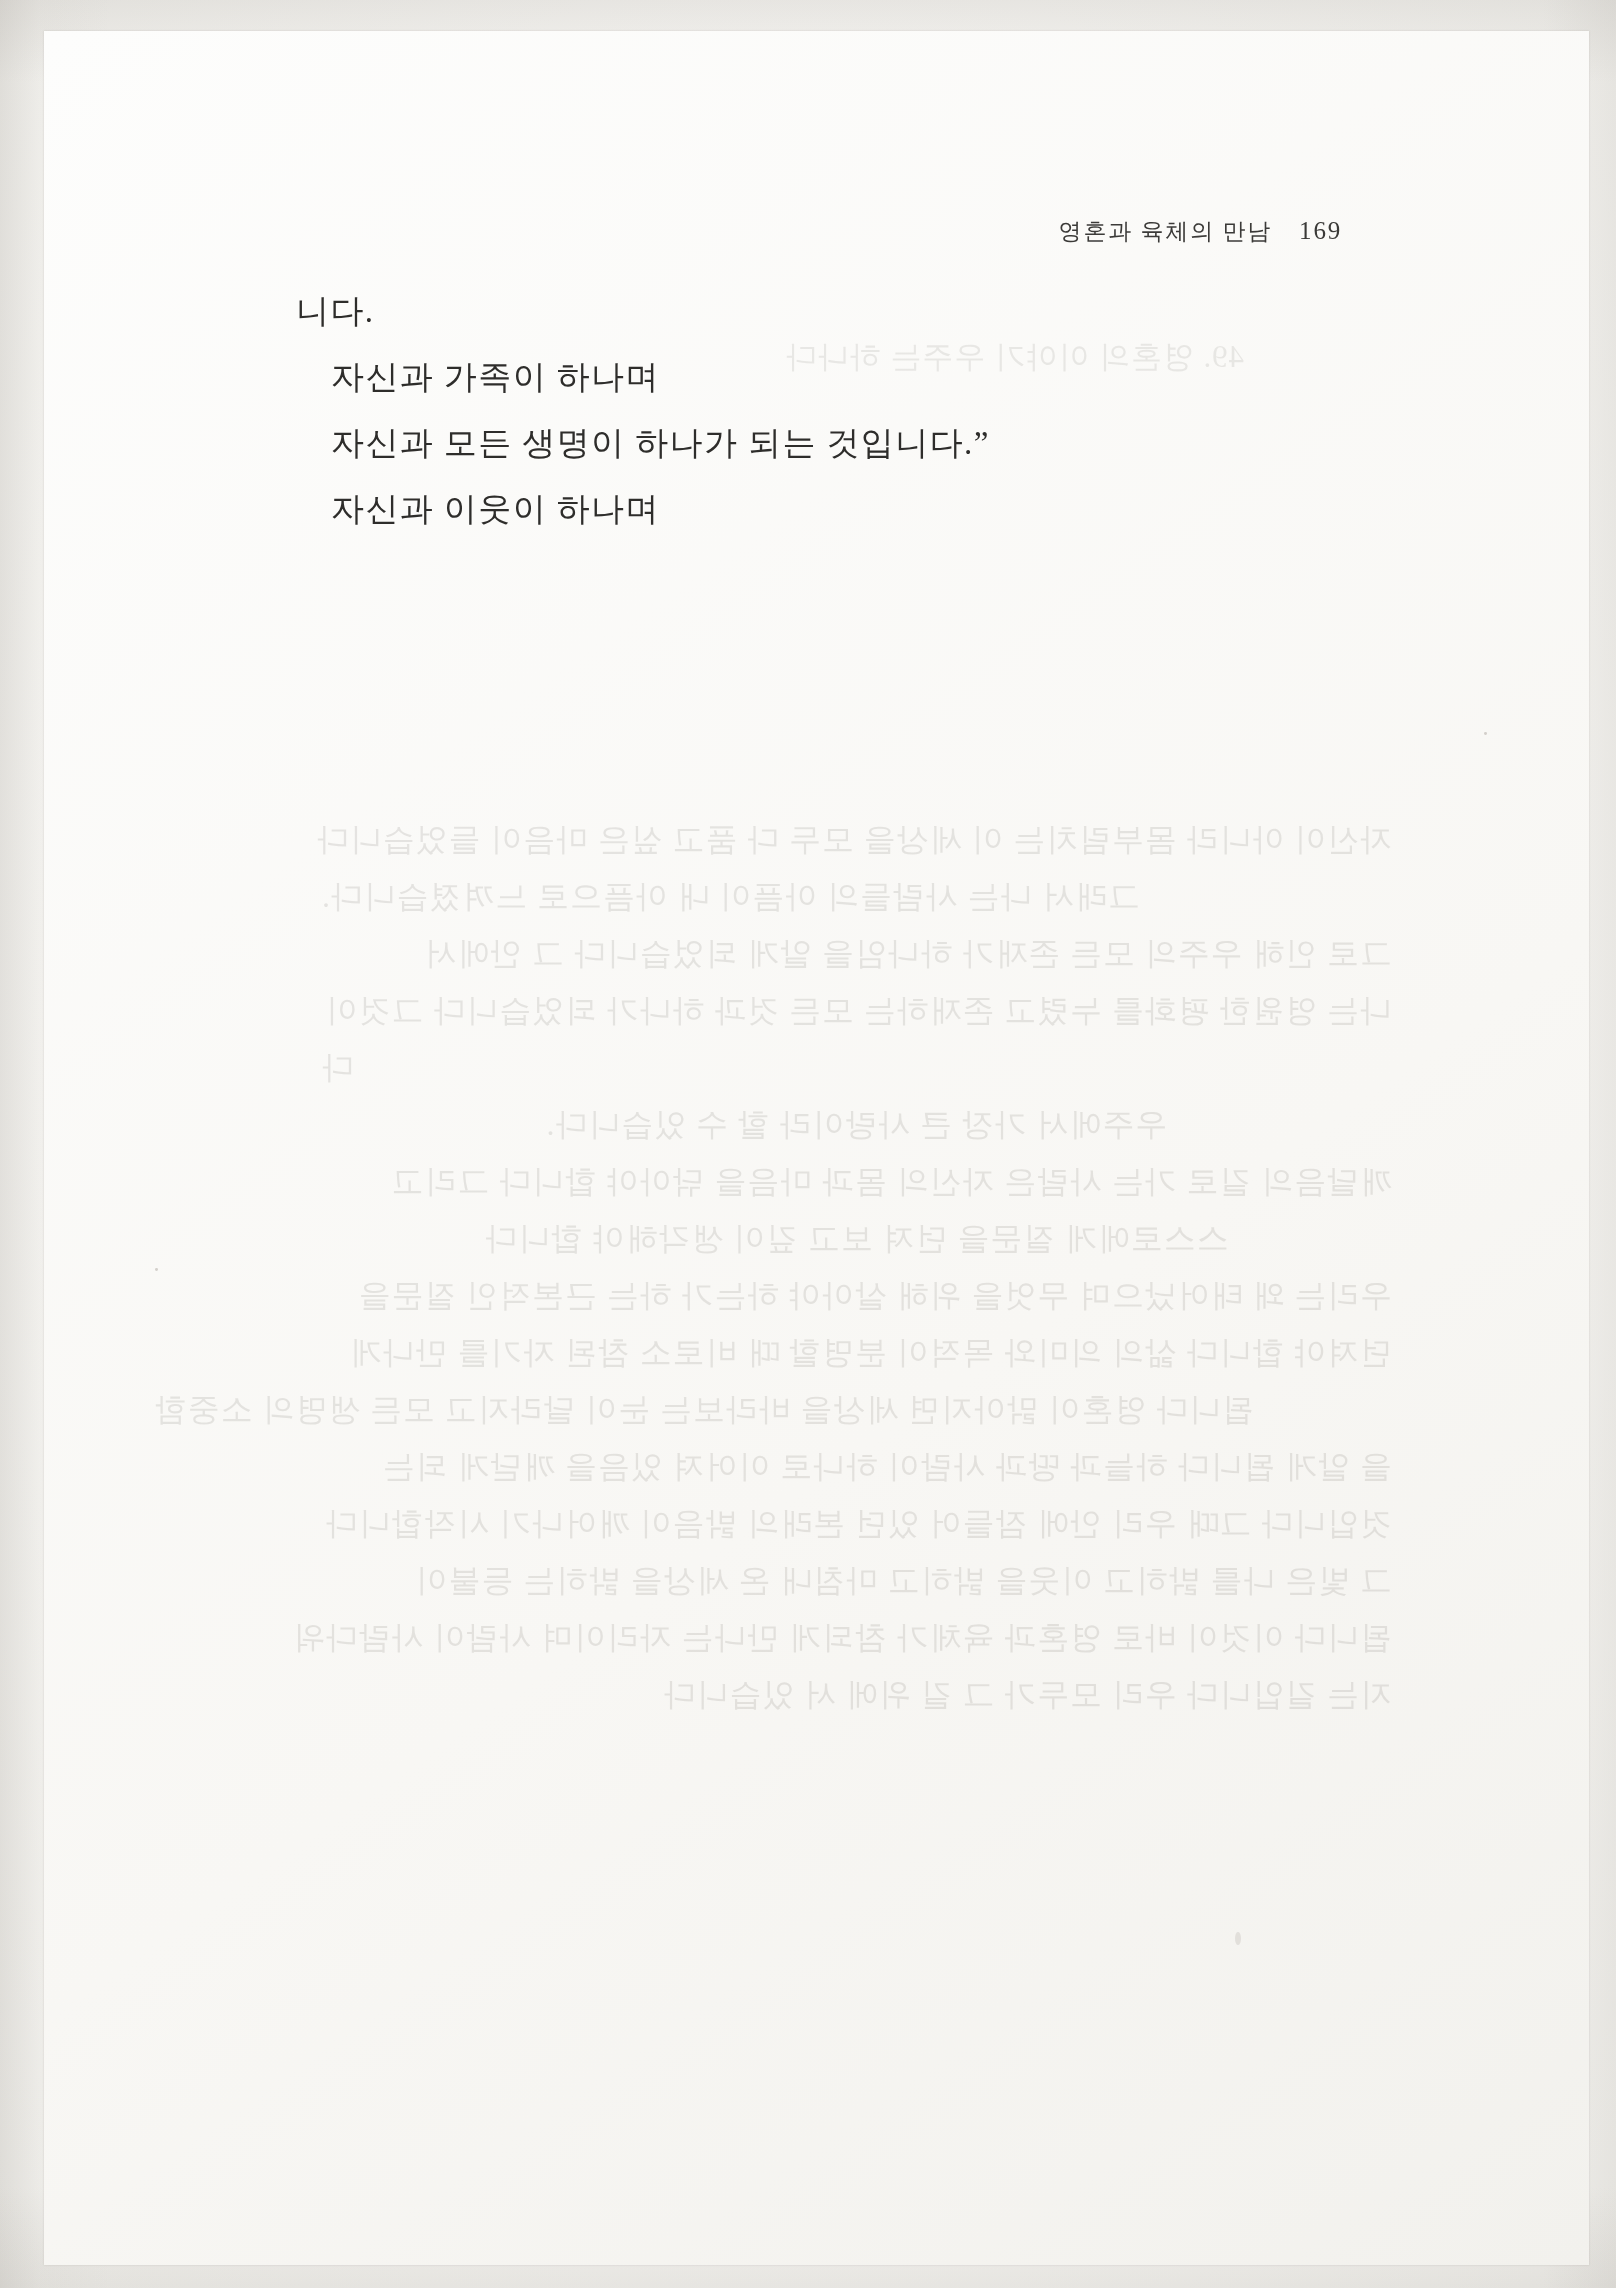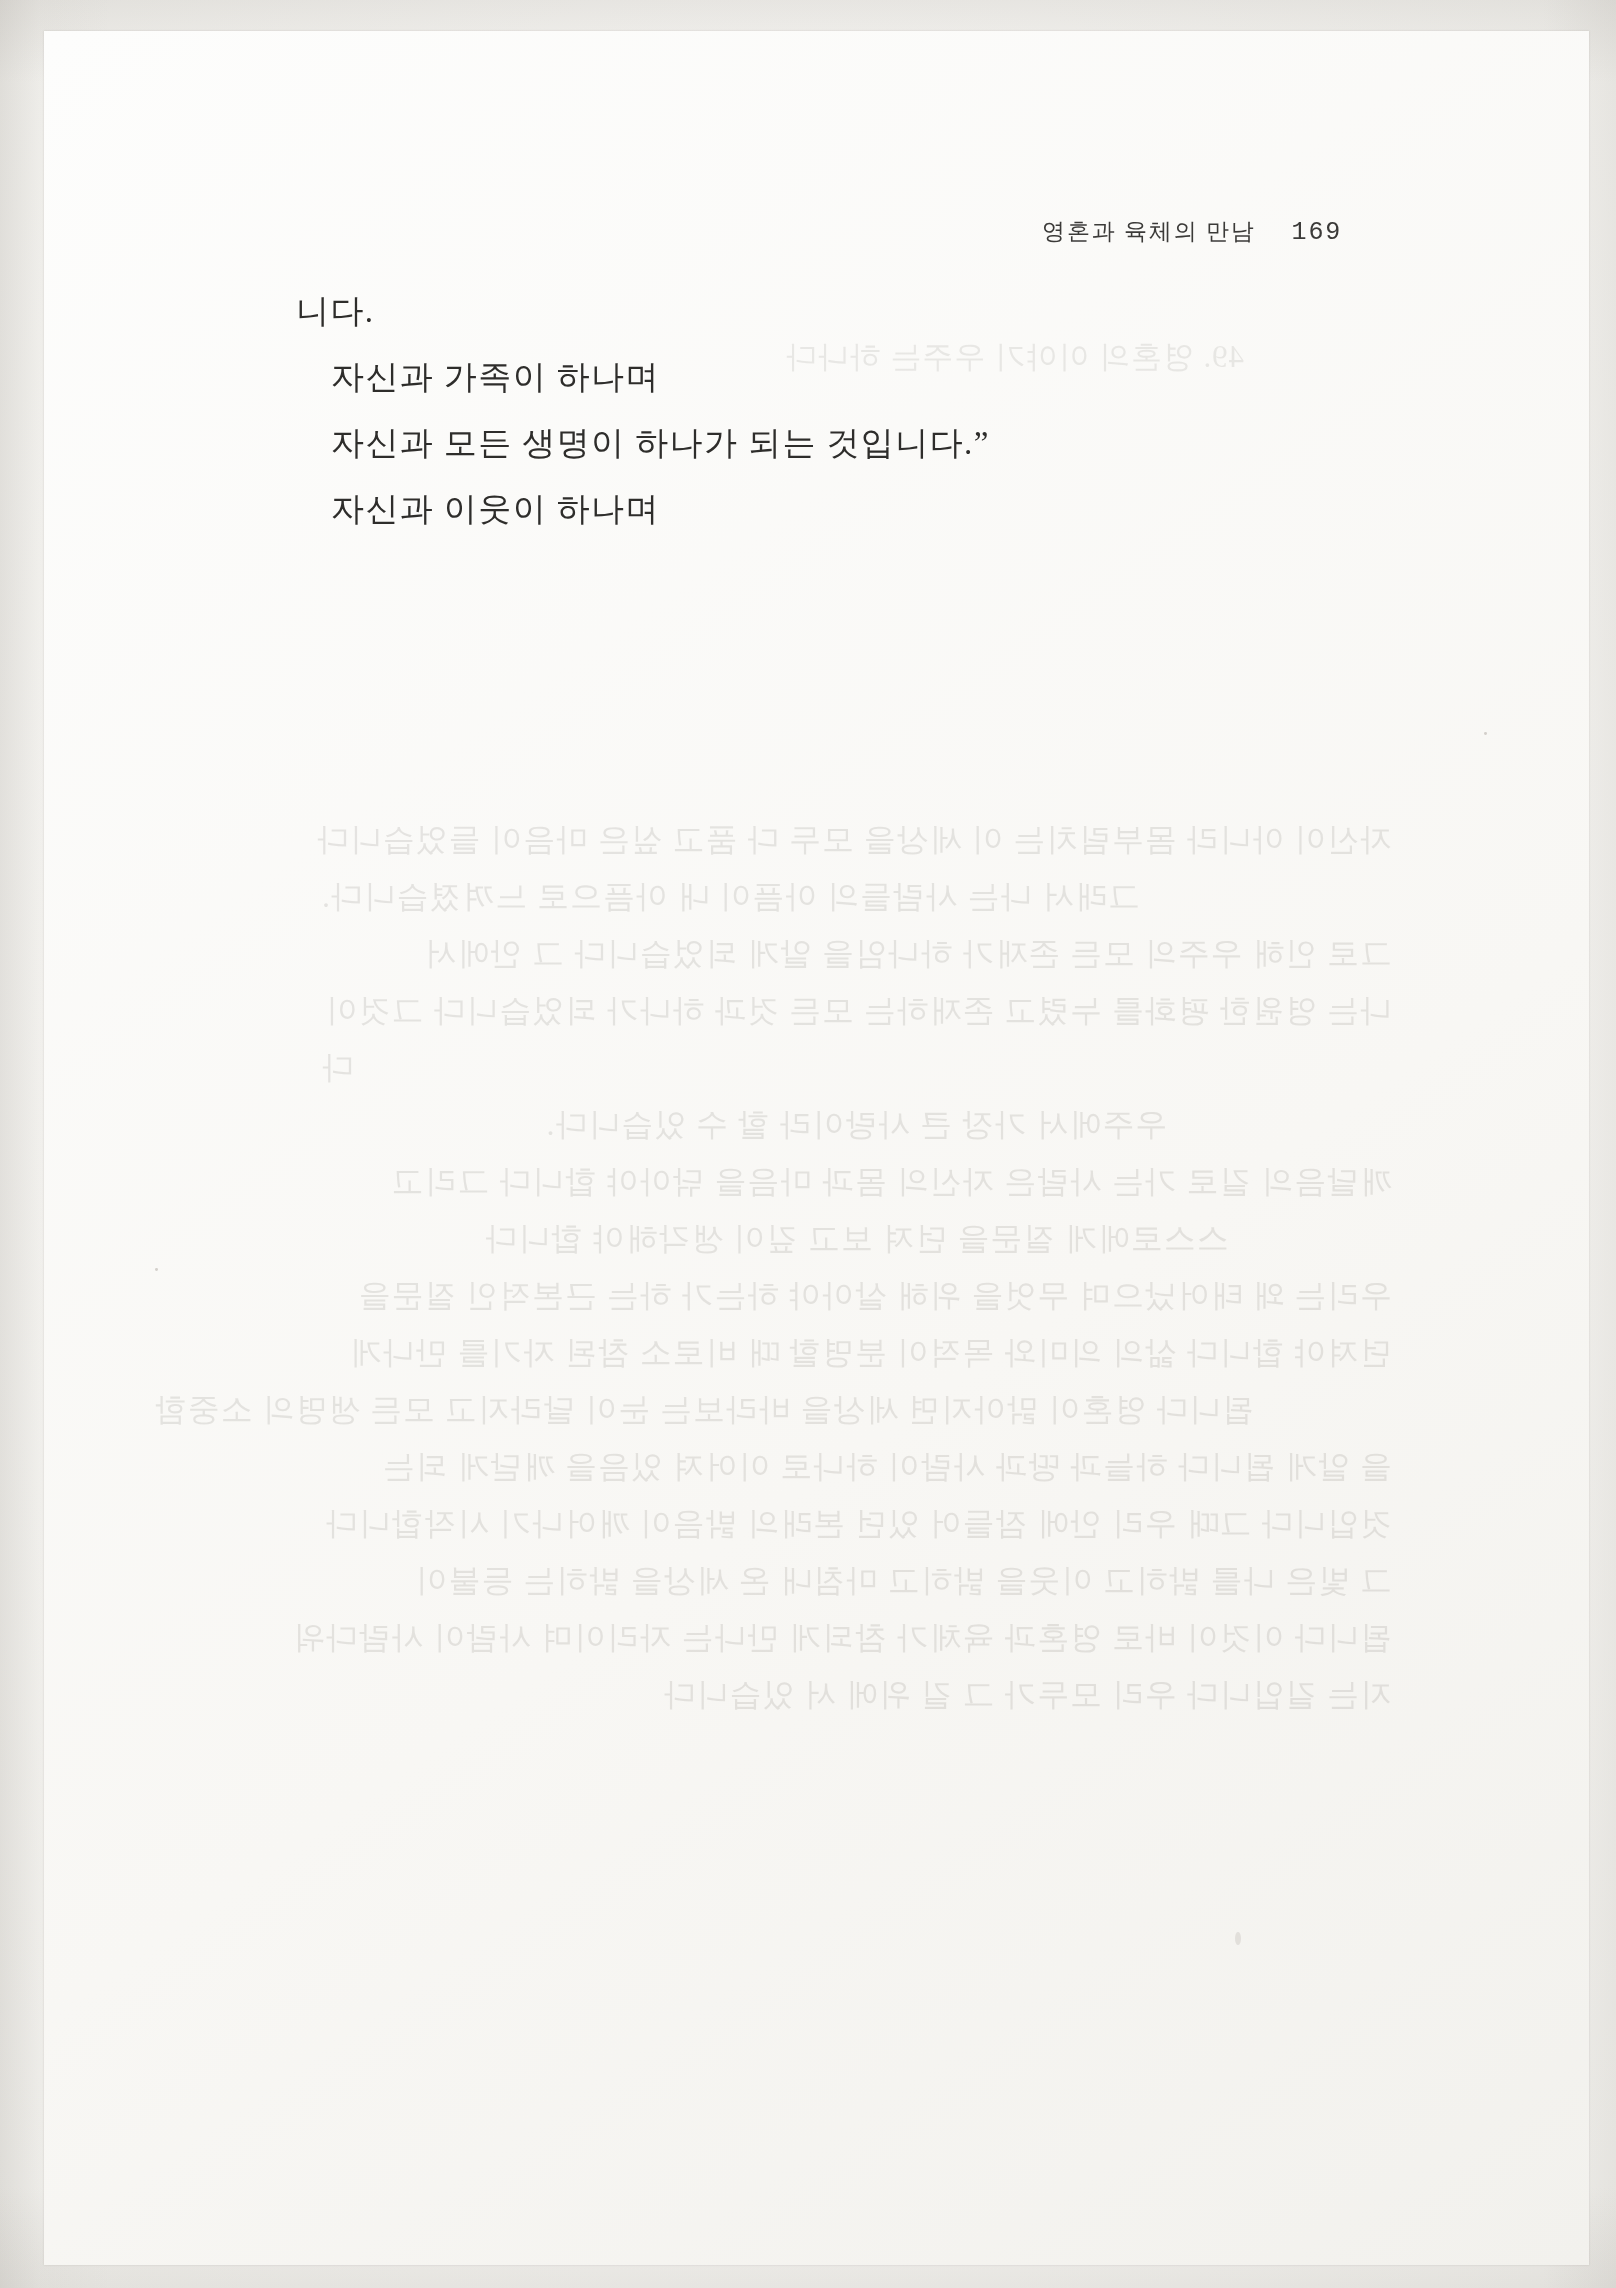--- a/index.html
+++ b/index.html
@@ -41,29 +41,29 @@
     box-shadow: 0 0 1.8px rgba(120,115,108,0.25);
   }
 
   
   .running-head {
     position: absolute;
     right: 247px;
     top: 185px;
     display: flex;
     align-items: baseline;
-    gap: 36px;
+    gap: 27px;
     color: #3b3a38;
     font-size: 23px;
     letter-spacing: 1.8px;
     white-space: nowrap;
     text-align: center;
   }
   .running-head .rh-title { font-size: 23px; }
-  .running-head .rh-page  { font-size: 25px; font-family: Liberation Mono, monospace; }
+  .running-head .rh-page  { font-size: 25px; font-family: Liberation Serif, serif; }
 
   
   .body-text {
     position: absolute;
     left: 252px;
     top: 247px;
     width: 1061px;
     color: #2e2d2b;
   }
   .line {

